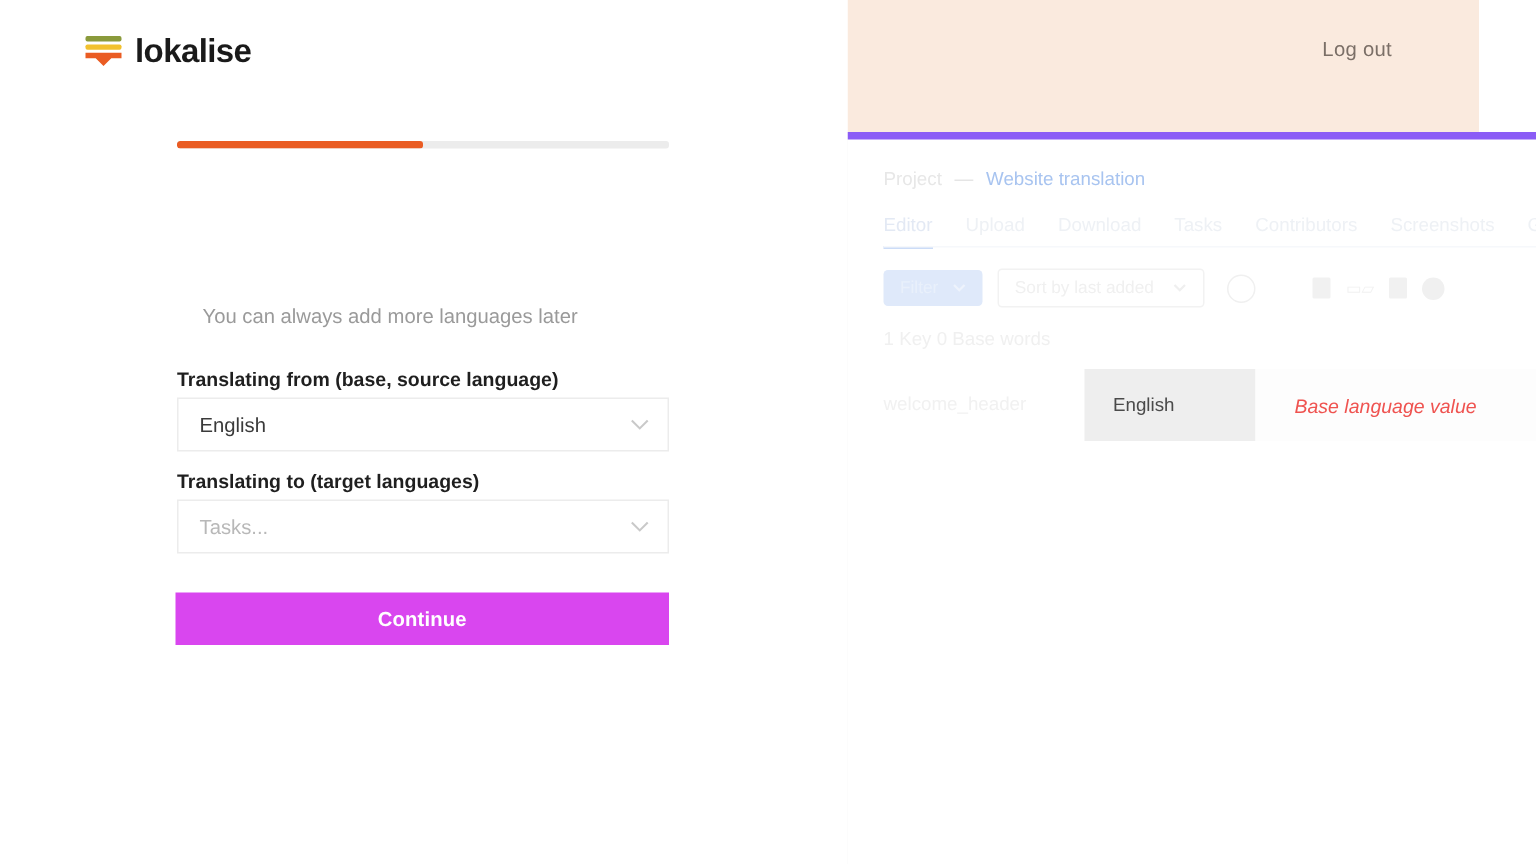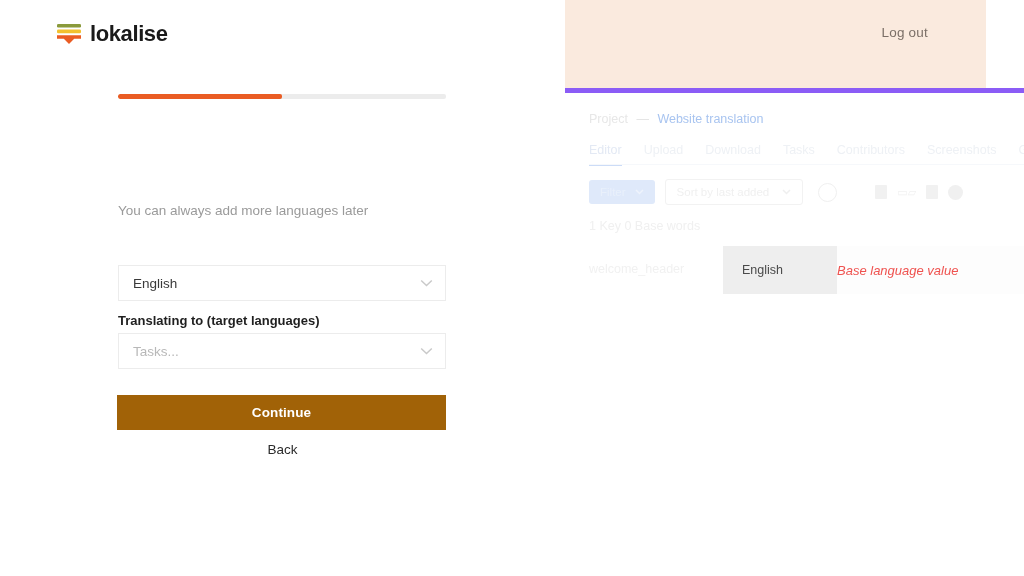--- a/index.html
+++ b/index.html
@@ -161,20 +161,21 @@
     box-sizing: border-box;
     font-size: 12.5px;
     color: #4a4a4a;
   }
   .bg-row-value {
     position: absolute;
     left: 272px; top: 0;
     right: 0; height: 48px;
     background: #fdfdfd;
     display: flex; align-items: center;
+    padding-left: 26px;
     box-sizing: border-box;
     font-size: 13px;
     font-style: italic;
     color: #ef5350;
   }
 
   
   .mark { display: block; }
 
   
@@ -216,21 +217,21 @@
     left: 117px; top: 125px;
     width: 340px;
     font-size: 26.5px;
     font-weight: bold;
     color: #2d2d2d;
     line-height: 1.22;
     letter-spacing: -.3px;
   }
   .subhead {
     position: absolute;
-    left: 118px; top: 203px;
+    left: 135px; top: 203px;
     font-size: 13.5px;
     color: #9a9a9a;
   }
 
   .field-label {
     position: absolute;
     left: 118px;
     font-size: 13px;
     font-weight: bold;
     color: #1f1f1f;
@@ -398,33 +399,33 @@
     <span class="fg-logo-text">lokalise</span>
   </div>
 
   <div class="progress-track">
     <div class="progress-fill" id="progress-fill" style="width: 50%; background: rgb(234, 92, 35);"></div>
   </div>
 
 
   <div class="subhead">You can always add more languages later</div>
 
+  <div class="field-label lbl-from">Translating from (base, source language)</div>
 
   <div class="select-box sel-from">
     <span>English</span>
     <svg class="chev" width="13" height="8" viewBox="0 0 13 8" fill="none" stroke="#c9c9c9" stroke-width="1.4">
         <path d="M1.2 1.4L6.5 6.6l5.3-5.2"></path>
       </svg>
   </div>
 
   <div class="field-label lbl-to">Translating to (target languages)</div>
 
   <div class="select-box sel-to">
     <span>Tasks...</span>
     <svg class="chev" width="13" height="8" viewBox="0 0 13 8" fill="none" stroke="#c9c9c9" stroke-width="1.4">
         <path d="M1.2 1.4L6.5 6.6l5.3-5.2"></path>
       </svg>
   </div>
 
-  <button class="continue-btn" style="background: #a16207;">Continue</button>
-
-  <div class="back-link">Back</div>
+  <button class="continue-btn" style="background: #d946ef;">Continue</button>
+
 </div>
 
 </body></html>

